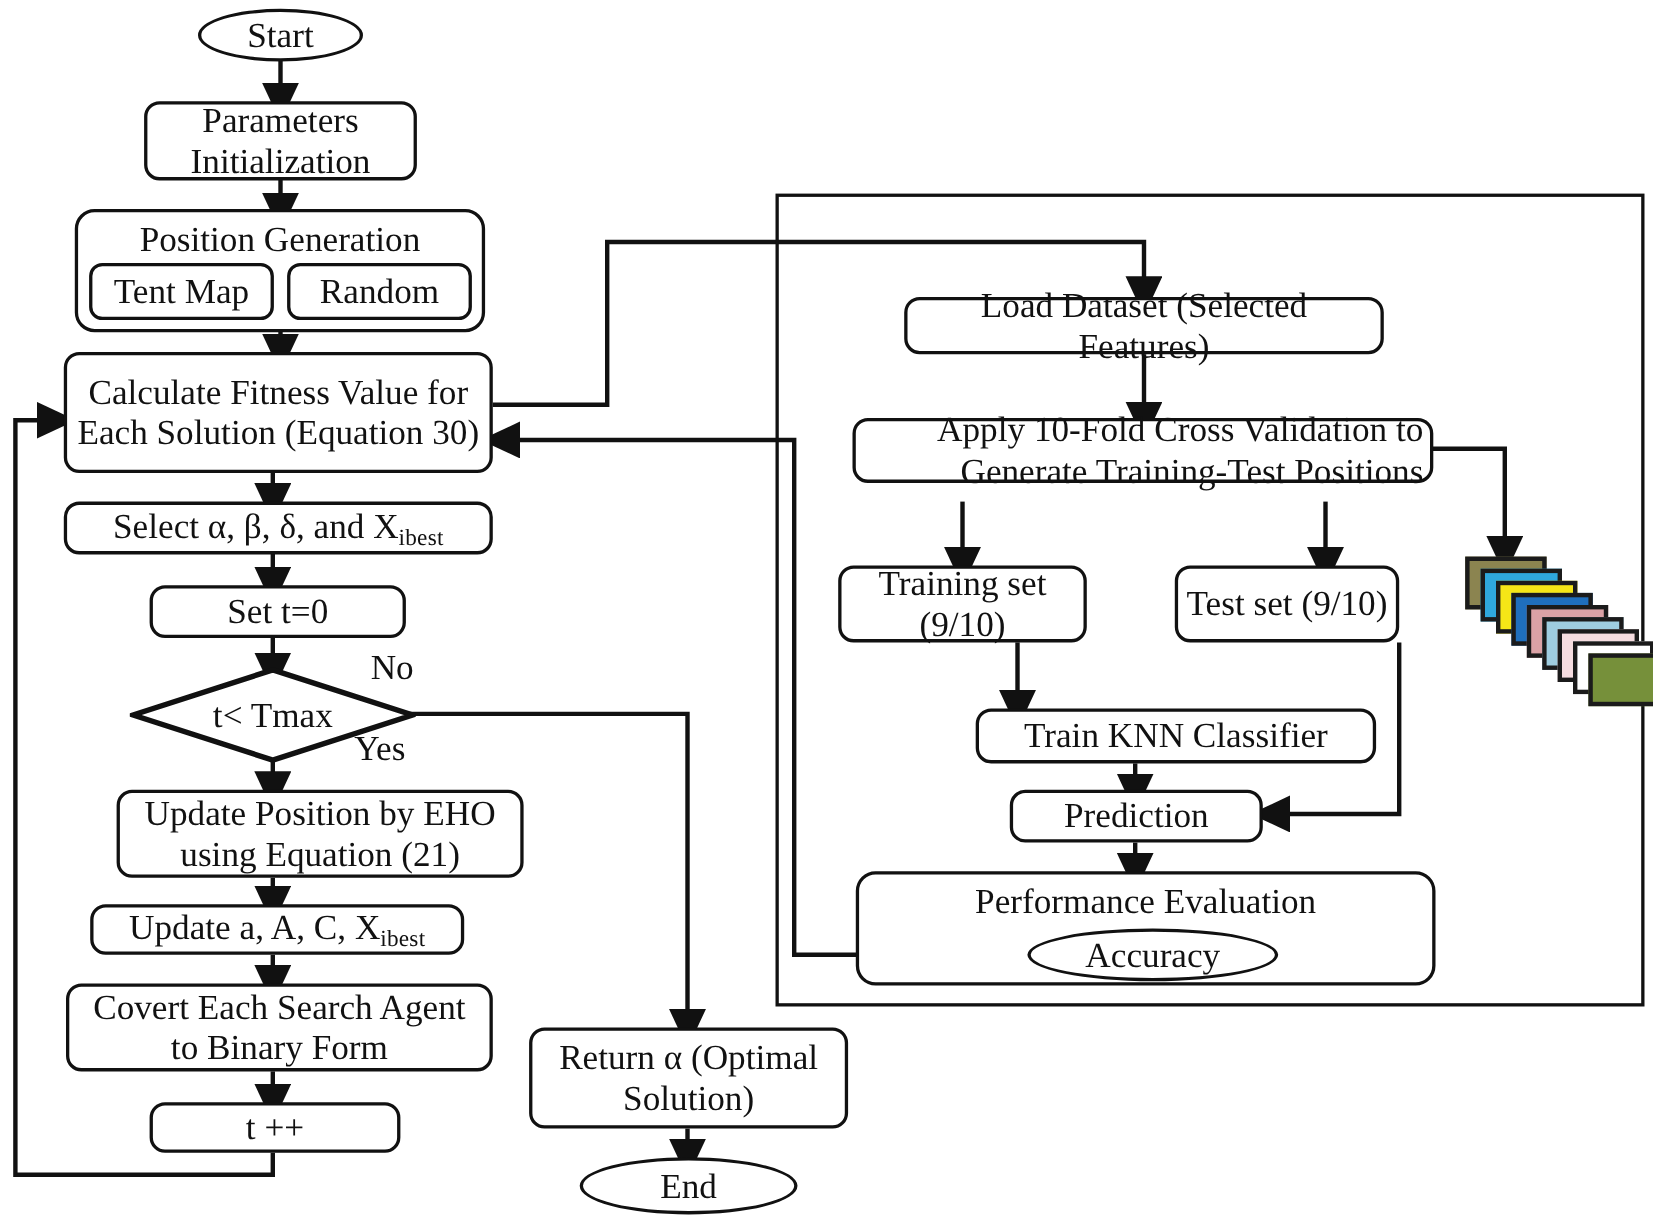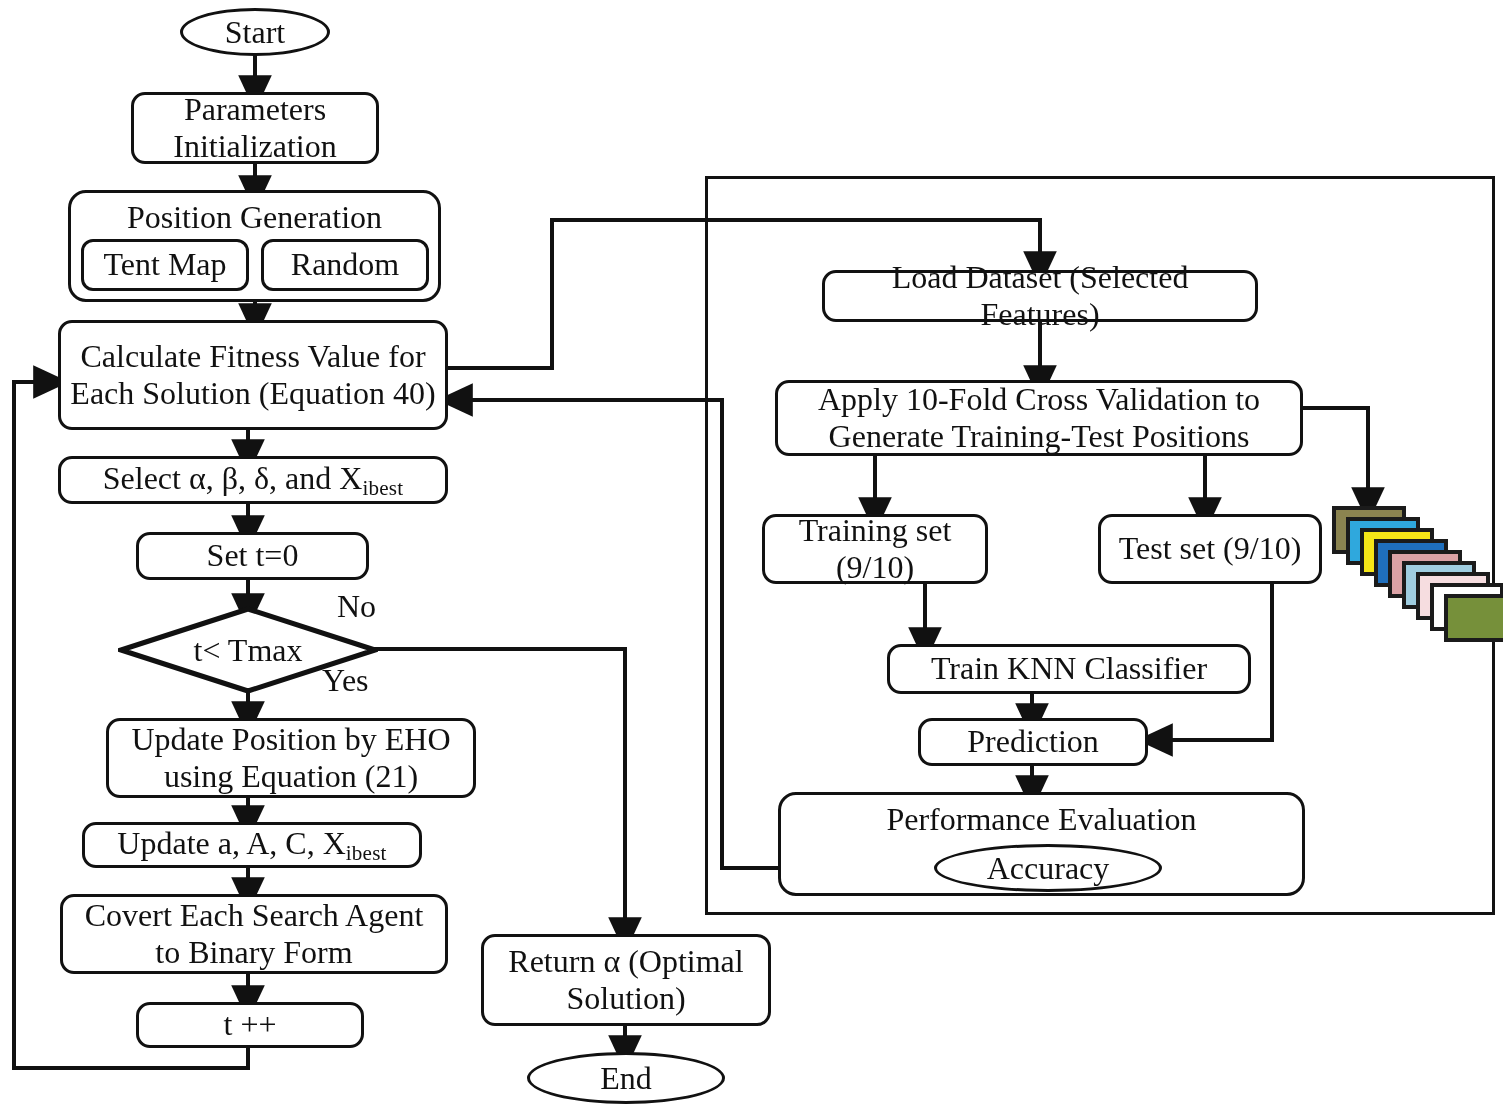--- a/index.html
+++ b/index.html
@@ -133,21 +133,21 @@
     <span class="gtitle t28">Position Generation</span>
     <div class="node t28" style="left:10px;top:46px;width:168px;height:52px;border-radius:12px;">
       <span class="lbl">Tent Map</span>
     </div>
     <div class="node t28" style="left:190px;top:46px;width:168px;height:52px;border-radius:12px;">
       <span class="lbl">Random</span>
     </div>
   </div>
 
   <div class="node t28" style="left:58px;top:320px;width:390px;height:110px;">
-    <span class="lbl">Calculate Fitness Value for Each Solution (Equation 40)</span>
+    <span class="lbl">Calculate Fitness Value for Each Solution (Equation 30)</span>
   </div>
 
   <div class="node t28" style="left:58px;top:456px;width:390px;height:48px;">
     <span class="lbl"><span>Select α, β, δ, and X</span><span class="sub">ibest</span></span>
   </div>
 
   <div class="node t28" style="left:136px;top:532px;width:233px;height:48px;">
     <span class="lbl">Set t=0</span>
   </div>
 
@@ -183,29 +183,29 @@
   </div>
 
   <div class="ellipse t28" style="left:527px;top:1052px;width:198px;height:52px;">
     <span class="lbl">End</span>
   </div>
 
   <div class="node t28" style="left:822px;top:270px;width:436px;height:52px;">
     <span class="lbl">Load Dataset (Selected Features)</span>
   </div>
 
-  <div class="node t28" style="left:775px;top:380px;width:528px;height:76px;">
+  <div class="node t28" style="left:775px;top:380px;width:528px;height:59px;text-align:right;">
     <span class="lbl">Apply 10-Fold Cross Validation to Generate Training-Test Positions</span>
   </div>
 
   <div class="node t28" style="left:762px;top:514px;width:226px;height:70px;">
     <span class="lbl">Training set (9/10)</span>
   </div>
 
-  <div class="node t28" style="left:1098px;top:514px;width:224px;height:70px;">
+  <div class="node t28" style="left:1068px;top:514px;width:204px;height:70px;">
     <span class="lbl">Test set (9/10)</span>
   </div>
 
   <div class="node t28" style="left:855px;top:644px;width:364px;height:50px;margin-left:32px;">
     <span class="lbl">Train KNN Classifier</span>
   </div>
 
   <div class="node t28" style="left:918px;top:718px;width:230px;height:48px;">
     <span class="lbl">Prediction</span>
   </div>

